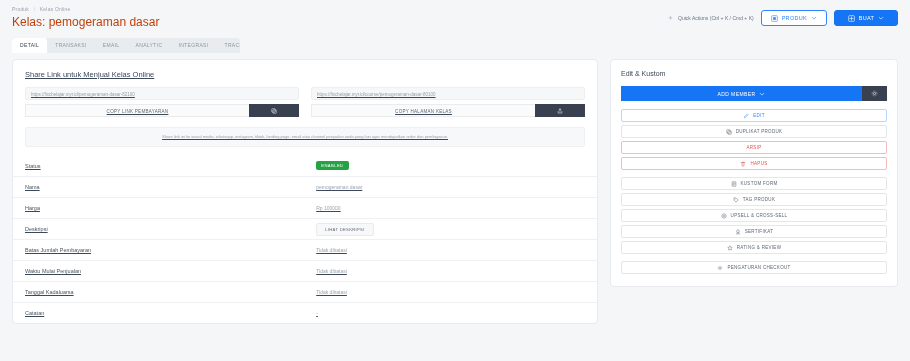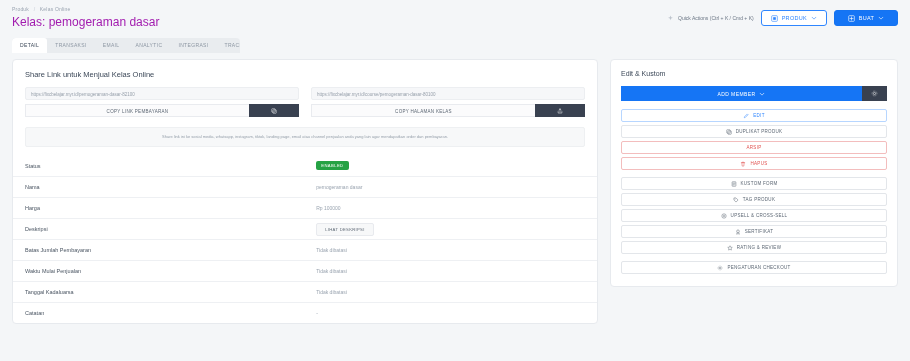--- a/index.html
+++ b/index.html
@@ -10,21 +10,21 @@
     color: #3c4858;
     overflow: hidden;
   }
   .page { width: 910px; height: 361px; position: relative; }
 
   
   .topbar { padding: 5px 12px 0 12px; display: flex; align-items: flex-start; }
   .topbar-left { flex: 1 1 auto; min-width: 0; }
   .breadcrumb { font-size: 5px; color: #9aa4b1; letter-spacing: .2px; line-height: 8px; white-space: nowrap; }
   .breadcrumb .sep { margin: 0 3px; color: #c3cad3; }
-  .page-title { font-size: 12px; font-weight: 400; color: #a21caf; line-height: 16px; margin-top: 1px; white-space: nowrap; }
+  .page-title { font-size: 12px; font-weight: 400; color: #c2410c; line-height: 16px; margin-top: 1px; white-space: nowrap; }
 
   .topbar-right { display: flex; align-items: center; gap: 7px; padding-top: 5px; }
 
   .shortcut-hint {
     display: flex; align-items: center; gap: 4px;
     font-size: 5px; color: #6b7685; white-space: nowrap;
   }
   .shortcut-hint .ico { width: 7px; height: 7px; opacity: .6; display: block; }
 
   .btn {
@@ -51,21 +51,21 @@
     font-size: 5px; letter-spacing: .35px; color: #8d97a3;
     padding: 0 8px; height: 15px; line-height: 15px; cursor: pointer; white-space: nowrap;
   }
   .tab.active { background: #fff; color: #3c4858; border-radius: 3px 3px 0 0; }
 
   
   .content { display: flex; gap: 12px; padding: 6px 12px 0 12px; align-items: flex-start; }
   .col-main { flex: 1 1 auto; min-width: 0; }
   .col-side { width: 288px; flex: 0 0 288px; }
 
-  .card { background: #fff; border: 1px solid #e7eaee; border-radius: 4px; }
+  .card { background: #fff; border: 1px solid #e7eaee; border-radius: 4px; text-decoration: underline; }
 
   .card-title { font-size: 7.5px; color: #3c4858; padding: 10px 12px 8px 12px; }
 
   .link-row { display: flex; gap: 12px; padding: 0 12px; }
   .link-block { flex: 1 1 0; min-width: 0; }
   .link-input {
     background: #f6f7f9; border: 1px solid #eceef1; border-radius: 2px;
     height: 13px; line-height: 13px; padding: 0 5px;
     font-size: 4.5px; color: #97a0ab; white-space: nowrap; overflow: hidden; text-overflow: ellipsis;
   }

